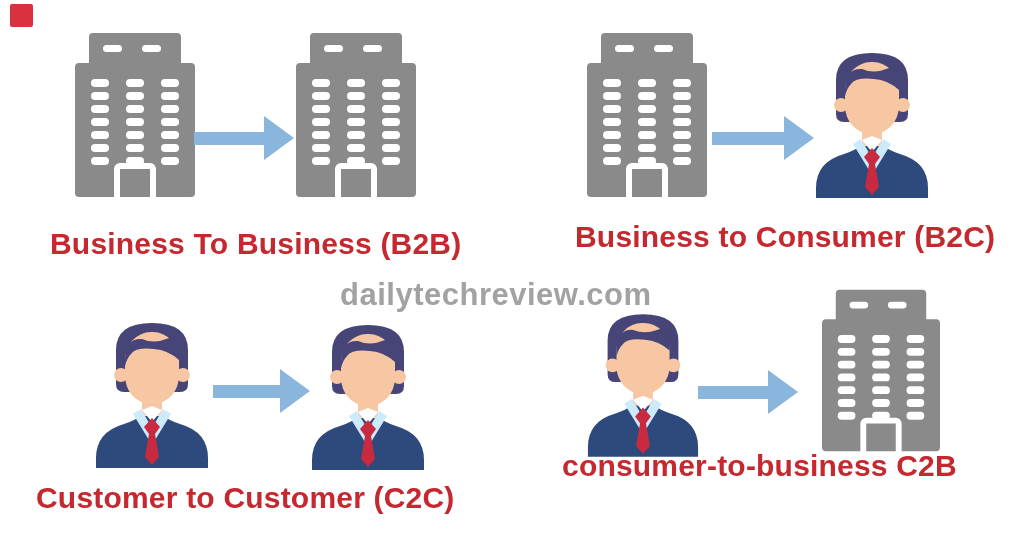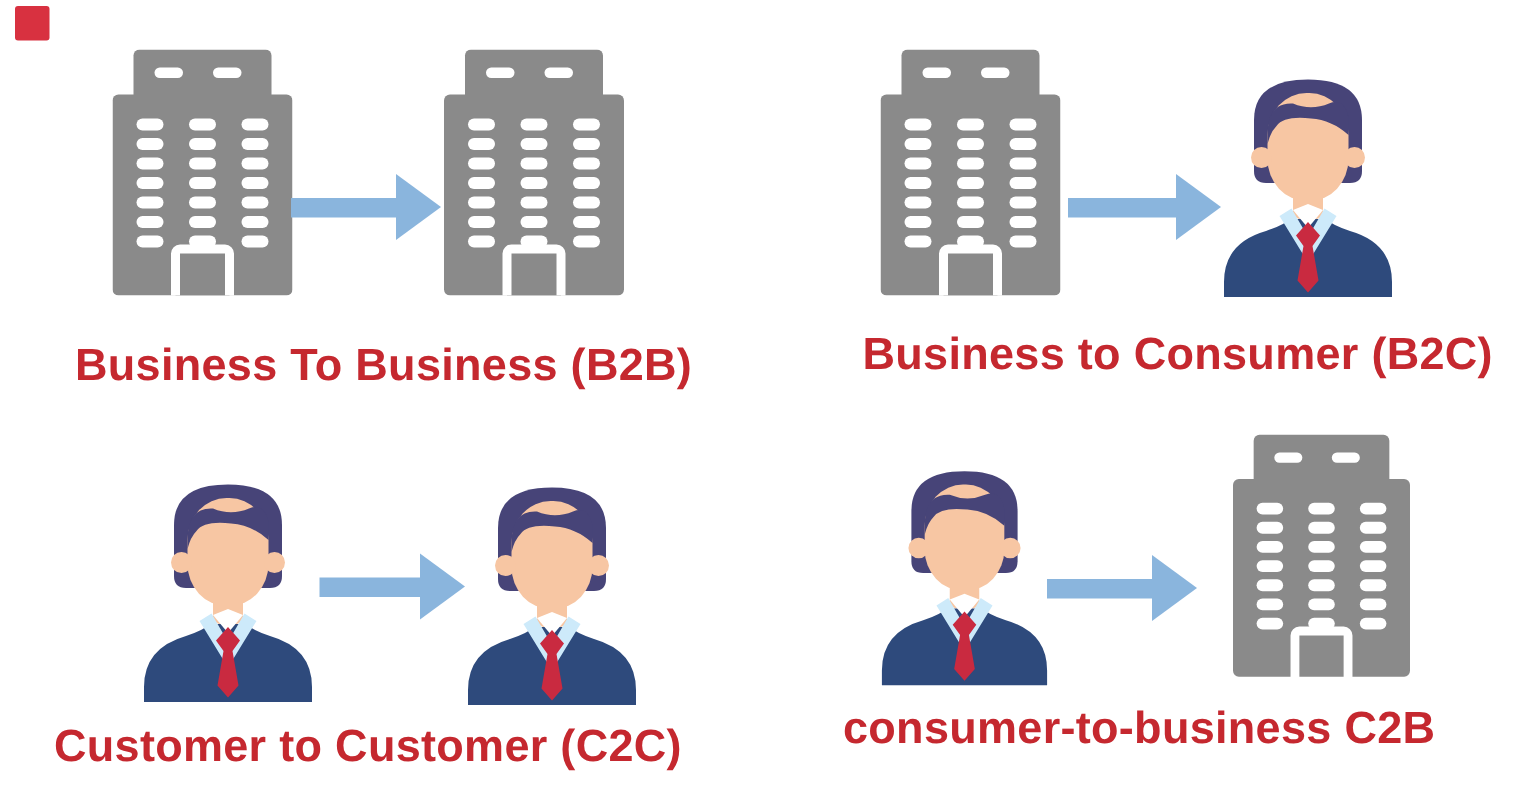--- a/index.html
+++ b/index.html
@@ -119,20 +119,21 @@
     <div class="arrow" style="left:712px;top:114px;width:102px;height:48px">
       <div class="shaft"></div>
       <div class="head"></div>
     </div>
     <svg class="icon" style="left:812px;top:48px;width:120px;height:150px">
         <use href="#sym-person"></use>
       </svg>
     <div class="label" style="left:575px;top:219px">Business to Consumer (B2C)</div>
   </div>
 
+  <div class="watermark">dailytechreview.com</div>
 
   <div class="abs">
     <svg class="icon" style="left:92px;top:318px;width:120px;height:150px">
         <use href="#sym-person"></use>
       </svg>
     <div class="arrow" style="left:213px;top:368px;width:97px;height:46px">
       <div class="shaft"></div>
       <div class="head"></div>
     </div>
     <svg class="icon" style="left:308px;top:320px;width:120px;height:150px">
@@ -145,16 +146,16 @@
     <svg class="icon" style="left:584px;top:308px;width:118px;height:150px">
         <use href="#sym-person"></use>
       </svg>
     <div class="arrow" style="left:698px;top:369px;width:100px;height:46px">
       <div class="shaft"></div>
       <div class="head"></div>
     </div>
     <svg class="icon" style="left:822px;top:289px;width:118px;height:163px">
         <use href="#sym-building"></use>
       </svg>
-    <div class="label" style="left:562px;top:468px">consumer-to-business C2B</div>
+    <div class="label" style="left:562px;top:448px">consumer-to-business C2B</div>
   </div>
 
 </div>
 
 </body></html>

